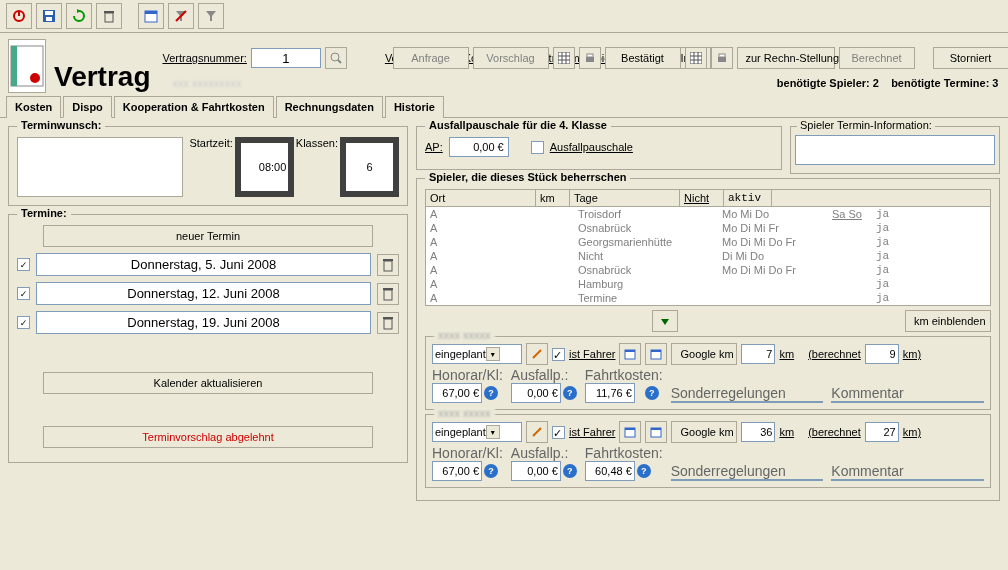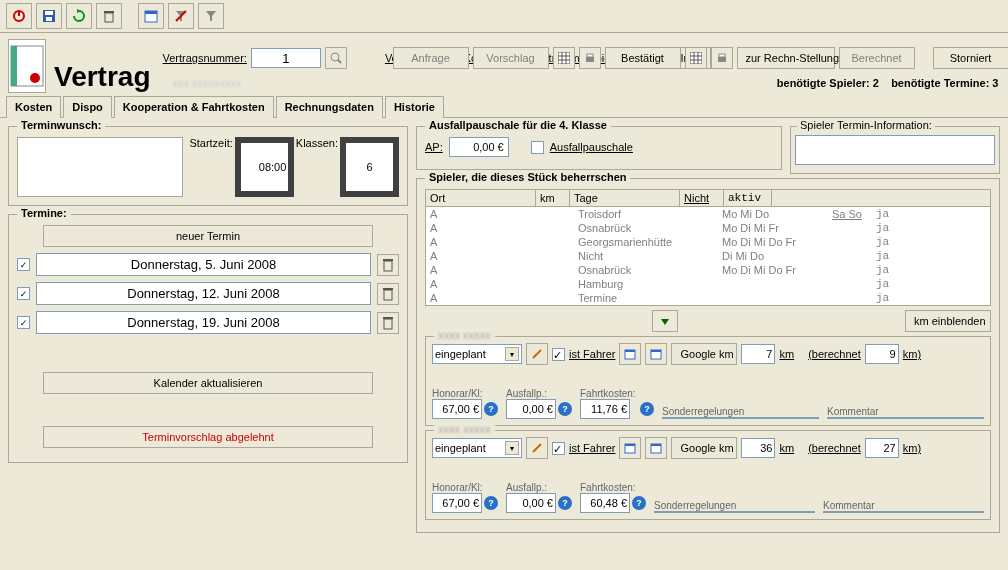--- a/index.html
+++ b/index.html
@@ -54,24 +54,24 @@
 .table-row .td { padding: 1px 4px; white-space: nowrap; overflow: hidden; text-overflow: ellipsis; }
 .col1 { width: 148px; } .col2 { width: 110px; } .col3 { width: 34px; } .col4 { width: 110px; } .col5 { width: 44px; text-decoration: underline; } .col6 { width: 48px; font-family: Liberation Mono, monospace; }
 .arrow-row { display: flex; align-items: flex-end; padding: 4px 0; }
 .arrow-row .abtn { width: 26px; height: 22px; border: 1px solid #aca899; background: #ece9d8; display: flex; align-items: center; justify-content: center; margin: 0 auto; cursor: pointer; }
 .arrow-row .kmbtn { margin-left: auto; }
 .player-block { border: 1px solid #aca899; padding: 6px 6px 6px 6px; margin-bottom: 4px; position: relative; }
 .player-block .pb-legend { position: absolute; top: -8px; left: 8px; background: #ece9d8; padding: 0 4px; color: #aaa; filter: blur(1px); }
 .pb-row1 { display: flex; align-items: center; gap: 4px; margin-bottom: 2px; }
 .pb-row2 { display: flex; align-items: flex-end; gap: 8px; }
 .pb-col { display: flex; flex-direction: column; }
-.pb-col .clabel { font-size: 10px; color: #666; margin-top: 21px; }
+.pb-col .clabel { font-size: 14px; color: #666; }
 .num-input { width: 50px; text-align: right; background: #fff; border: 1px solid #7f9db9; padding: 2px; height: 20px; }
 .help-icon { width: 14px; height: 14px; border-radius: 50%; background: #2a6fc9; color: #fff; display: inline-flex; align-items: center; justify-content: center; font-size: 9px; font-weight: bold; }
-.select { background: #fff; border: 1px solid #7f9db9; height: 20px; width: 90px; display: inline-flex; align-items: center; padding: 0 2px; justify-content: space-between; }
+.select { background: #fff; border: 1px solid #7f9db9; height: 20px; width: 90px; display: inline-flex; align-items: center; padding: 0 2px; }
 .select .arrow { background: #ece9d8; border: 1px solid #aca899; width: 14px; height: 14px; display: flex; align-items: center; justify-content: center; font-size: 8px; }
 .long-input { flex: 1; background: #fff; border: 1px solid #7f9db9; height: 20px; }
 svg { display: block; }
 </style>
 </head>
 <body>
 
 <div class="toolbar-top">
   <div class="tbtn">
       <svg width="14" height="14">

